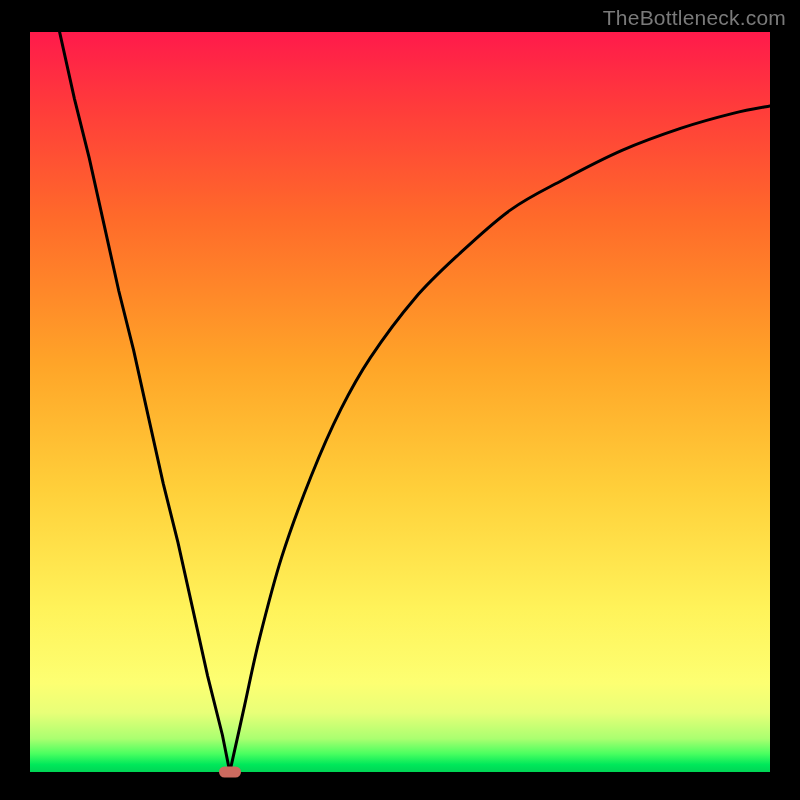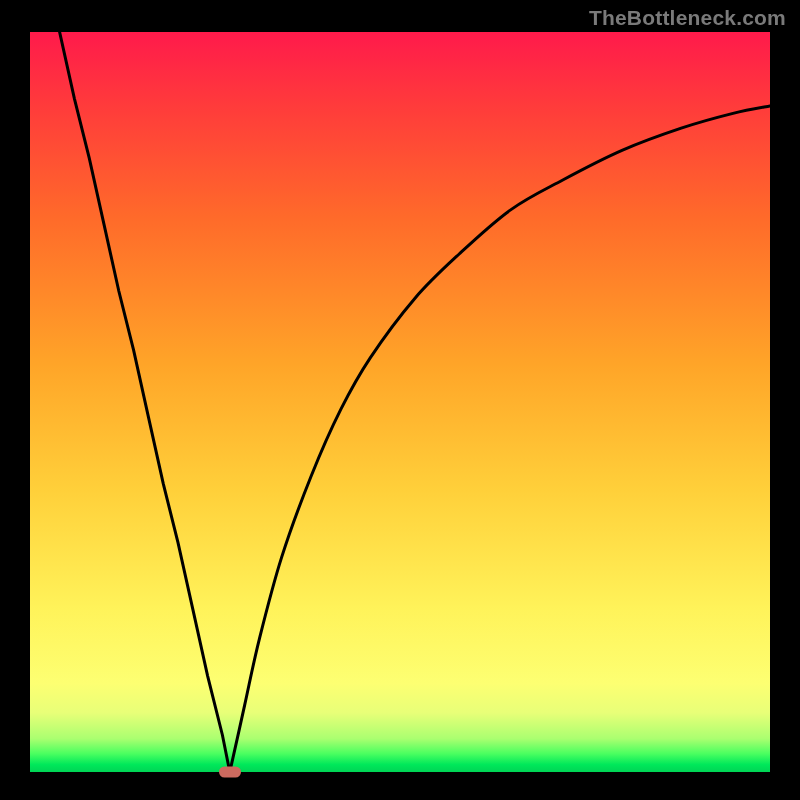--- a/index.html
+++ b/index.html
@@ -40,21 +40,21 @@
       #00d455 100%
     );
   }
   .watermark {
     position: absolute;
     top: 6px;
     right: 14px;
     color: #7a7a7a;
     font-size: 21px;
     letter-spacing: 0.2px;
-    font-weight: 700;
+    font-weight: 400;
   }
   svg.curve {
     position: absolute;
     left: 0;
     top: 0;
     width: 740px;
     height: 740px;
   }
   .marker {
     position: absolute;

